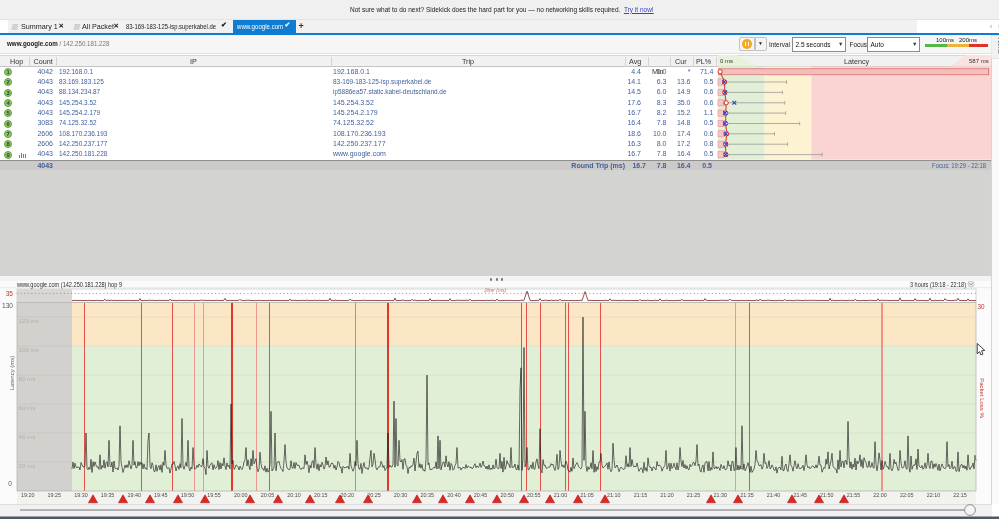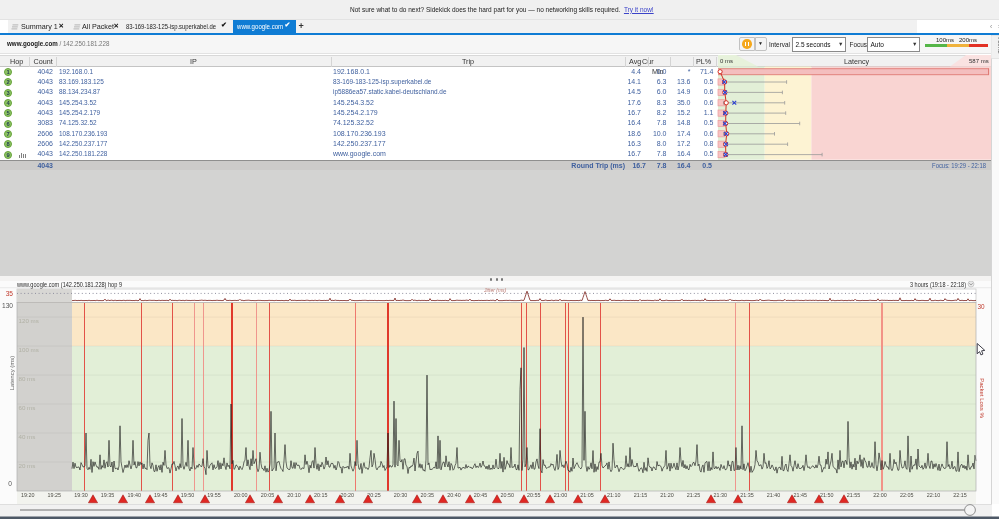--- a/index.html
+++ b/index.html
@@ -52,21 +52,21 @@
 <span style="position:absolute;left:947px;top:9.5px;width:22px;height:3.2px;background:#f0b23c"></span>
 <span style="position:absolute;left:969px;top:9.5px;width:19px;height:3.2px;background:#e23125"></span>
 </div>
 <div class="abs" style="left:0;top:54.5px;width:992px;height:12px;background:#f1f1f1;border-top:1px solid #d8d8d8;border-bottom:1px solid #c4c4c4">
 <span class="hdr" style="position:absolute;left:10px;top:0">Hop</span>
 <span class="hdr" style="position:absolute;left:33.5px;top:0">Count</span>
 <span class="hdr" style="position:absolute;left:190px;top:0">IP</span>
 <span class="hdr" style="position:absolute;left:462px;top:0">Trip</span>
 <span class="hdr" style="position:absolute;left:629px;top:0">Avg</span>
 <span class="hdr" style="position:absolute;left:652px;top:10px">Min</span>
-<span class="hdr" style="position:absolute;left:642px;top:0">Cur</span>
+<span class="hdr" style="position:absolute;left:675px;top:0">Cur</span>
 <span class="hdr" style="position:absolute;left:696px;top:0">PL%</span>
 <span class="hdr" style="position:absolute;left:844px;top:0;z-index:5">Latency</span>
 <span class="hdr" style="position:absolute;left:720px;top:0.5px;font-size:6px;z-index:5">0 ms</span>
 <span class="hdr" style="position:absolute;left:969px;top:0.5px;font-size:6px;z-index:5">587 ms</span>
 <i style="position:absolute;left:28.5px;top:1px;width:1px;height:10px;background:#d4d4d4"></i>
 <i style="position:absolute;left:56px;top:1px;width:1px;height:10px;background:#d4d4d4"></i>
 <i style="position:absolute;left:331px;top:1px;width:1px;height:10px;background:#d4d4d4"></i>
 <i style="position:absolute;left:625px;top:1px;width:1px;height:10px;background:#d4d4d4"></i>
 <i style="position:absolute;left:648px;top:1px;width:1px;height:10px;background:#d4d4d4"></i>
 <i style="position:absolute;left:670px;top:1px;width:1px;height:10px;background:#d4d4d4"></i>

